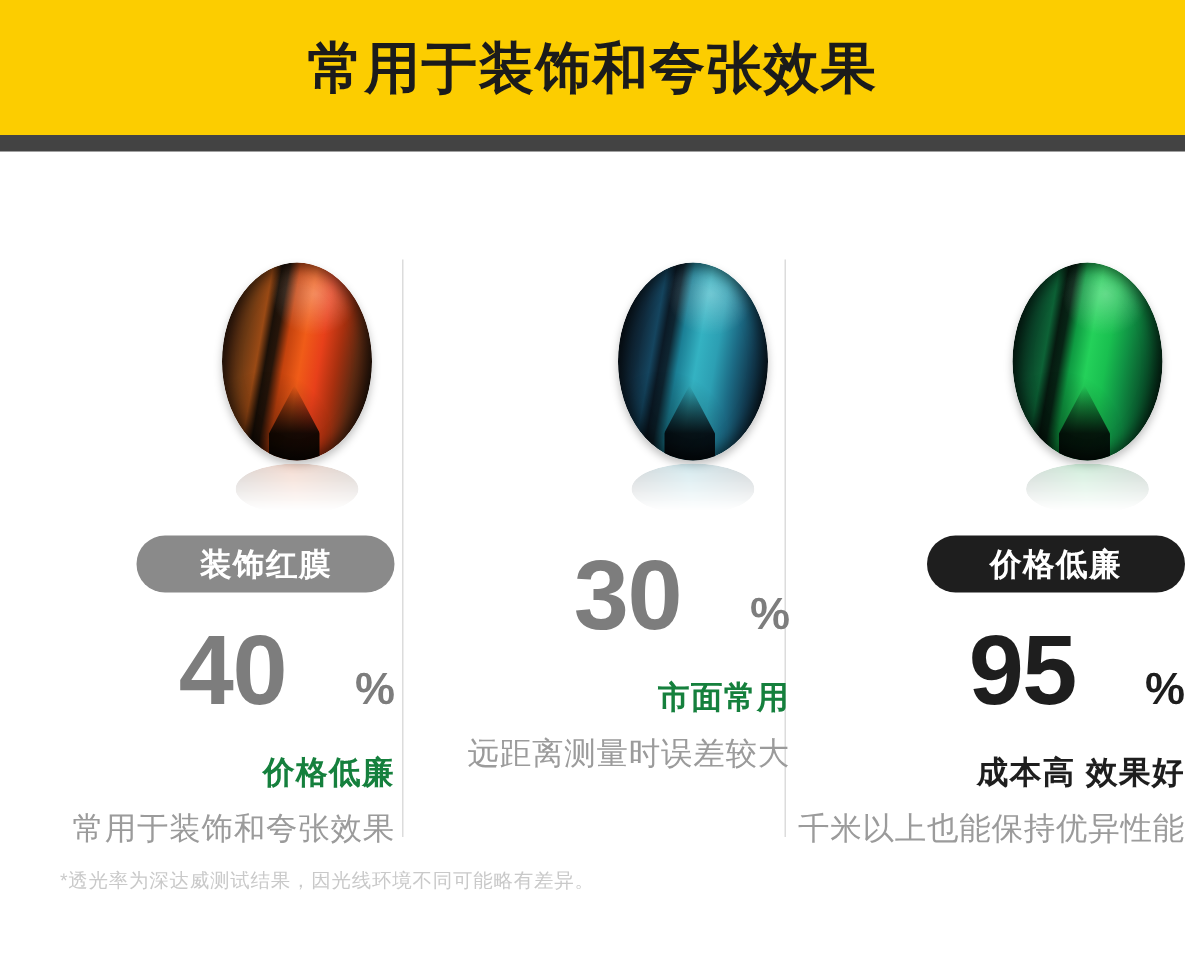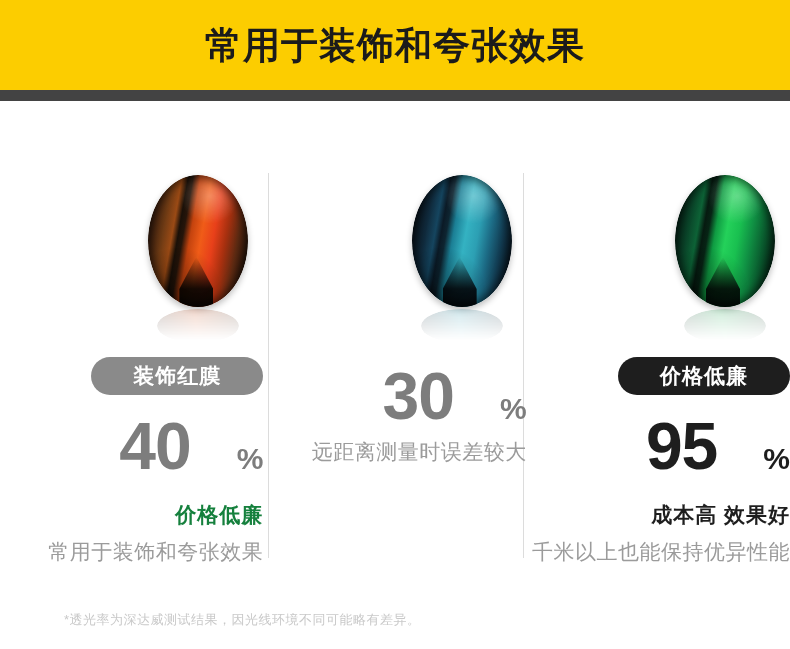--- a/index.html
+++ b/index.html
@@ -276,26 +276,25 @@
     font-size: 21px;
     color: #9b9b9b;
     letter-spacing: 0.5px;
     white-space: nowrap;
   }
 
   
   .footnote {
     position: absolute;
     left: 40px;
-    top: 611px;
+    top: 578px;
     font-size: 13px;
     color: #c9c9c9;
     letter-spacing: 0.5px;
     white-space: nowrap;
-    margin-left: 24px;
   }
 </style>
 </head>
 <body>
 
 <div class="page">
 
   <div class="header-banner">
     <div class="header-title">常用于装饰和夸张效果</div>
   </div>
@@ -332,20 +331,21 @@
           <div class="notch"></div>
           <div class="sheen"></div>
           <div class="rim"></div>
         </div>
         <div class="lens-reflection refl-blue"></div>
       </div>
       <div class="percent">
         <span class="value">30</span>
         <span class="unit">%</span>
       </div>
+      <div class="caption-main">市面常用</div>
       <div class="caption-sub">远距离测量时误差较大</div>
     </div>
 
     <div class="column">
       <div class="lens-wrap">
         <div class="lens lens-green">
           <div class="glass"></div>
           <div class="notch"></div>
           <div class="sheen"></div>
           <div class="rim"></div>

